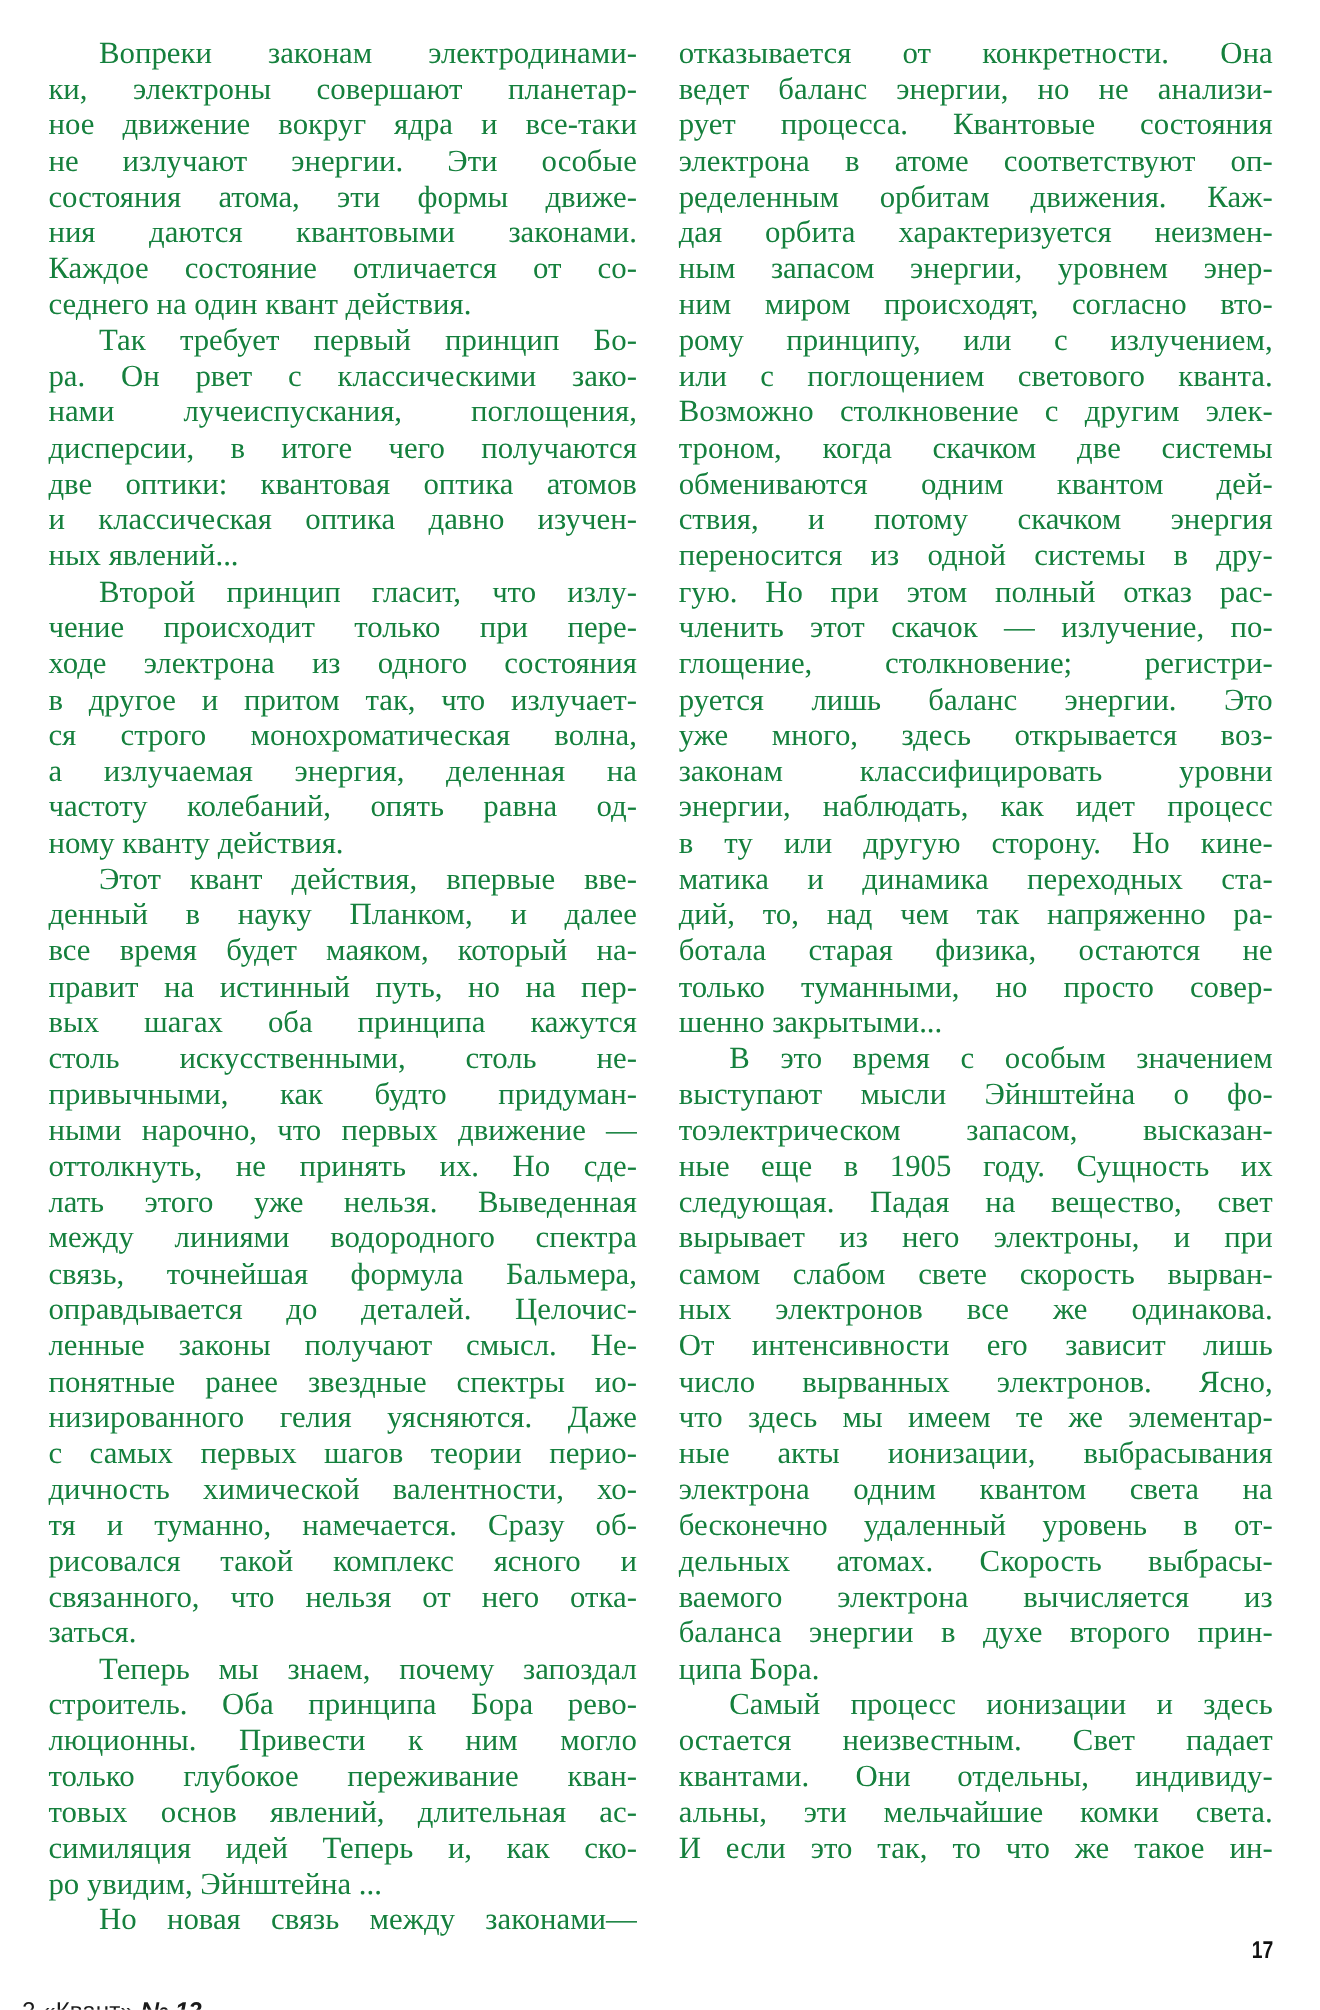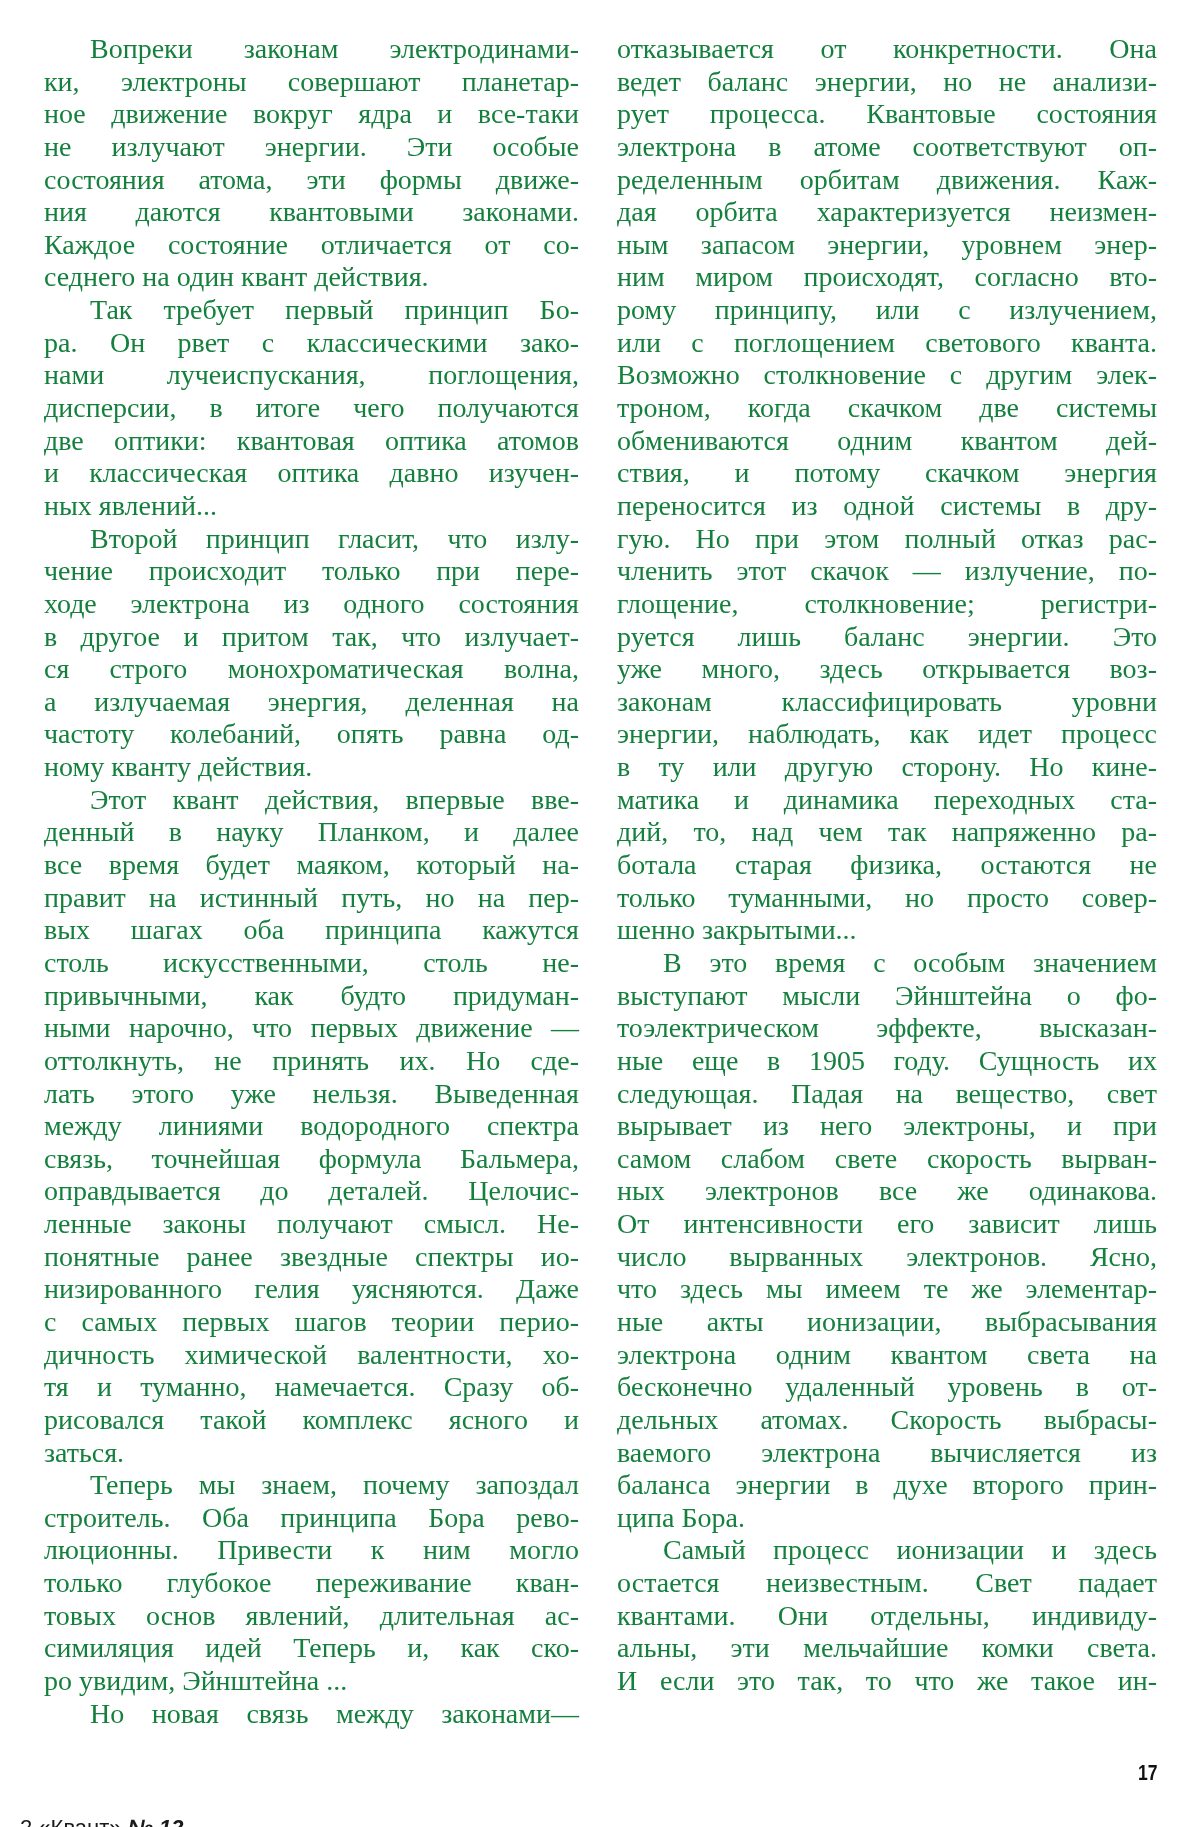--- a/index.html
+++ b/index.html
@@ -54,20 +54,21 @@
     <span class="line">между линиями водородного спектра</span>
     <span class="line">связь, точнейшая формула Бальмера,</span>
     <span class="line">оправдывается до деталей. Целочис-</span>
     <span class="line">ленные законы получают смысл. Не-</span>
     <span class="line">понятные ранее звездные спектры ио-</span>
     <span class="line">низированного гелия уясняются. Даже</span>
     <span class="line">с самых первых шагов теории перио-</span>
     <span class="line">дичность химической валентности, хо-</span>
     <span class="line">тя и туманно, намечается. Сразу об-</span>
     <span class="line">рисовался такой комплекс ясного и</span>
+    <span class="line">связанного, что нельзя от него отка-</span>
     <span class="line last">заться.</span>
     <span class="line indent">Теперь мы знаем, почему запоздал</span>
     <span class="line">строитель. Оба принципа Бора рево-</span>
     <span class="line">люционны. Привести к ним могло</span>
     <span class="line">только глубокое переживание кван-</span>
     <span class="line">товых основ явлений, длительная ас-</span>
     <span class="line">симиляция идей Теперь и, как ско-</span>
     <span class="line last">ро увидим, Эйнштейна ...</span>
     <span class="line indent">Но новая связь между законами—</span>
   </div>
@@ -95,21 +96,21 @@
     <span class="line">законам классифицировать уровни</span>
     <span class="line">энергии, наблюдать, как идет процесс</span>
     <span class="line">в ту или другую сторону. Но кине-</span>
     <span class="line">матика и динамика переходных ста-</span>
     <span class="line">дий, то, над чем так напряженно ра-</span>
     <span class="line">ботала старая физика, остаются не</span>
     <span class="line">только туманными, но просто совер-</span>
     <span class="line last">шенно закрытыми...</span>
     <span class="line indent">В это время с особым значением</span>
     <span class="line">выступают мысли Эйнштейна о фо-</span>
-    <span class="line">тоэлектрическом эффекте, высказан-</span>
+    <span class="line">тоэлектрическом запасом, высказан-</span>
     <span class="line">ные еще в 1905 году. Сущность их</span>
     <span class="line">следующая. Падая на вещество, свет</span>
     <span class="line">вырывает из него электроны, и при</span>
     <span class="line">самом слабом свете скорость вырван-</span>
     <span class="line">ных электронов все же одинакова.</span>
     <span class="line">От интенсивности его зависит лишь</span>
     <span class="line">число вырванных электронов. Ясно,</span>
     <span class="line">что здесь мы имеем те же элементар-</span>
     <span class="line">ные акты ионизации, выбрасывания</span>
     <span class="line">электрона одним квантом света на</span>

